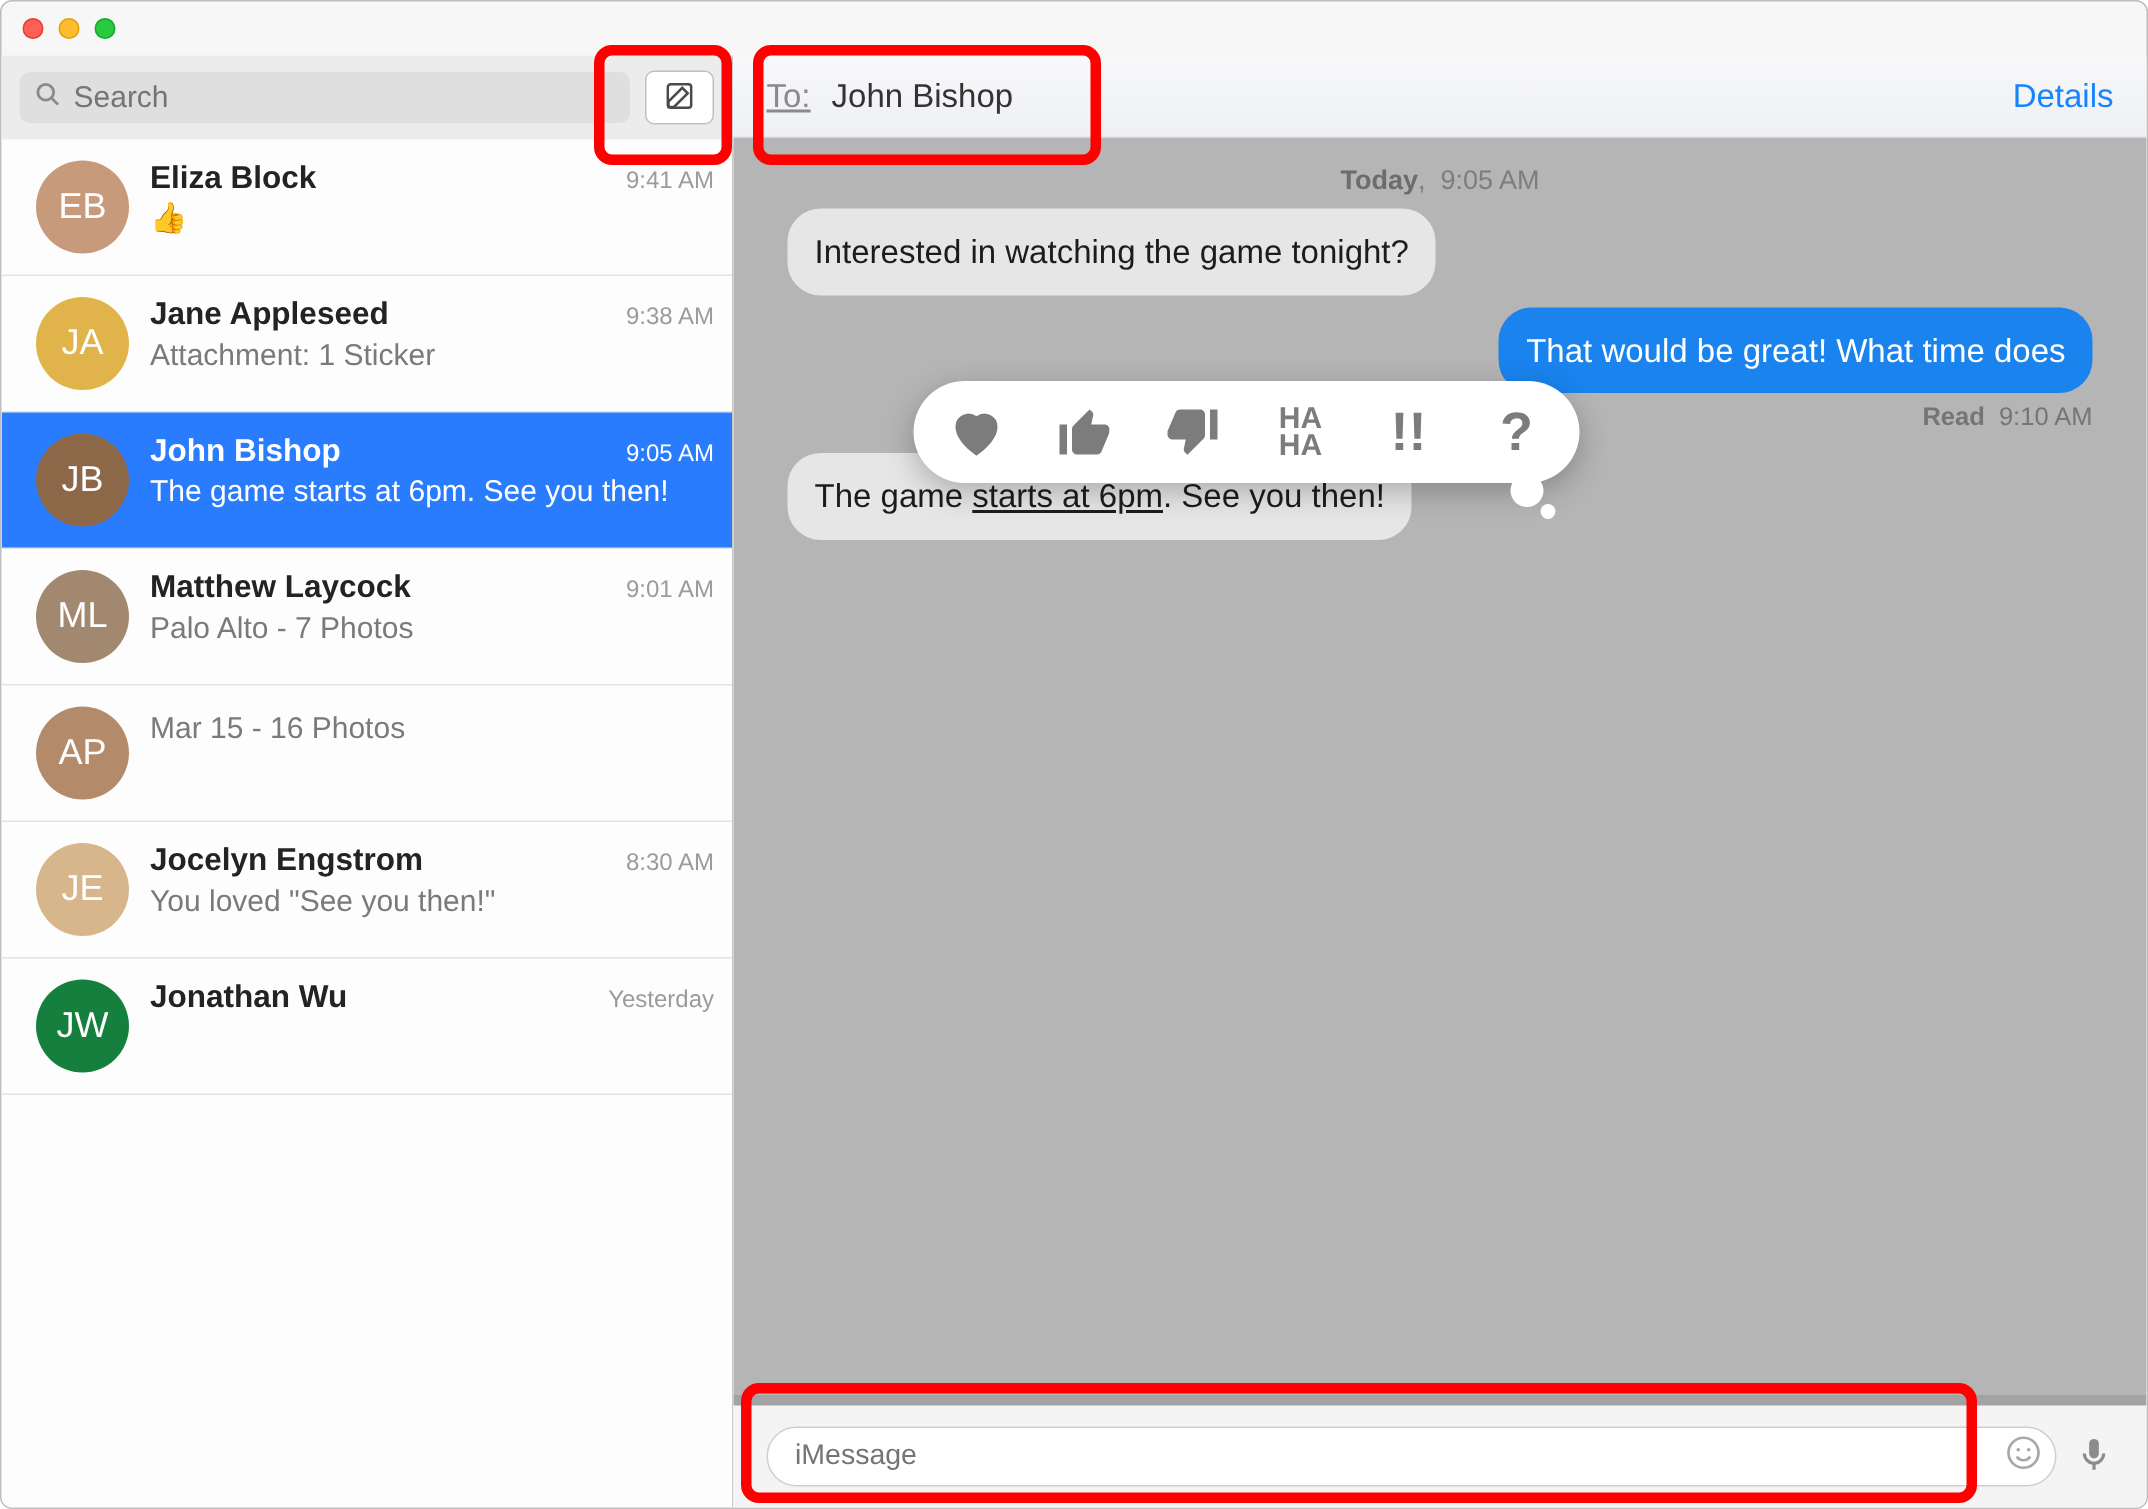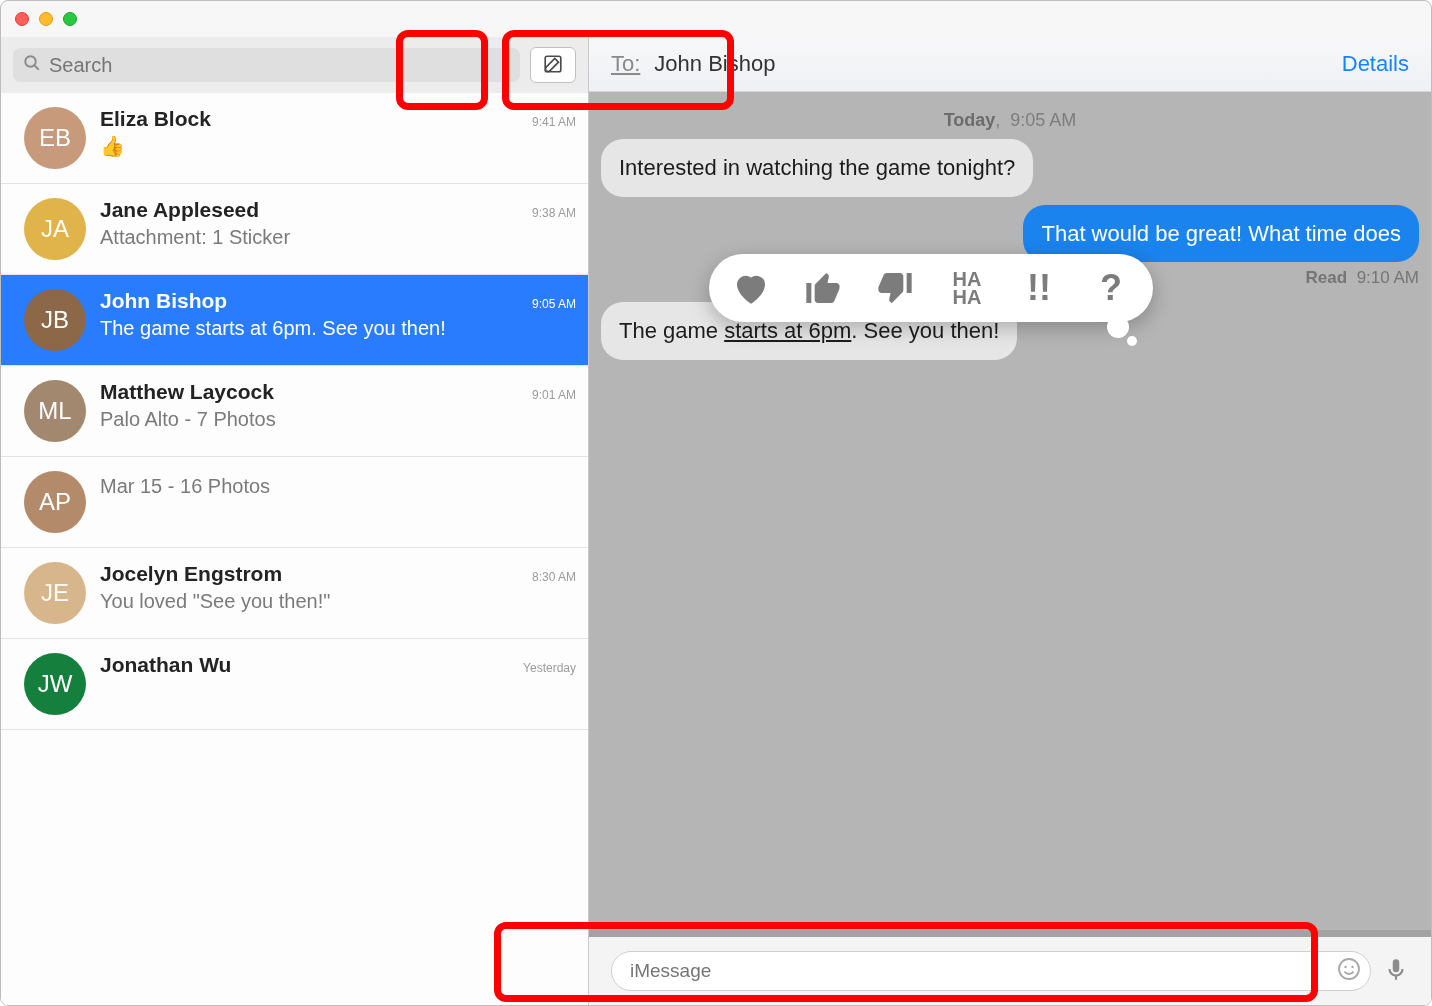--- a/index.html
+++ b/index.html
@@ -35,21 +35,21 @@
 .traffic.green { background: #28c840; border: 1px solid #17a82b; }
 
 .content {
   display: flex;
   flex: 1;
   min-height: 0;
 }
 
 
 .sidebar {
-  width: 588px;
+  width: 488px;
   display: flex;
   flex-direction: column;
   background: #fdfdfd;
   border-right: 1px solid #c9c9c9;
 }
 .sidebar-top {
   display: flex;
   align-items: center;
   padding: 10px 12px;
   gap: 10px;
@@ -115,21 +115,21 @@
   justify-content: space-between;
   align-items: baseline;
   gap: 32px;
 }
 .conv-name {
   font-weight: 700;
   font-size: 21px;
   color: #232323;
 }
 .conv-time {
-  font-size: 12px;
+  font-size: 16px;
   color: #9b9b9b;
   text-align: right;
 }
 .conv-preview {
   margin-top: 2px;
   font-size: 20px;
   color: #7a7a7a;
   line-height: 1.35;
   overflow: hidden;
 }
@@ -164,21 +164,21 @@
 }
 .details-link {
   margin-left: auto;
   color: #1784ff;
   font-size: 22px;
   cursor: pointer;
 }
 .messages {
   flex: 1;
   background: #b5b5b5;
-  padding: 18px 12px;
+  padding: 18px 36px;
   display: flex;
   flex-direction: column;
   position: relative;
   overflow: hidden;
 }
 .timestamp {
   text-align: center;
   color: #7d7d7d;
   font-size: 18px;
   margin-bottom: 8px;

